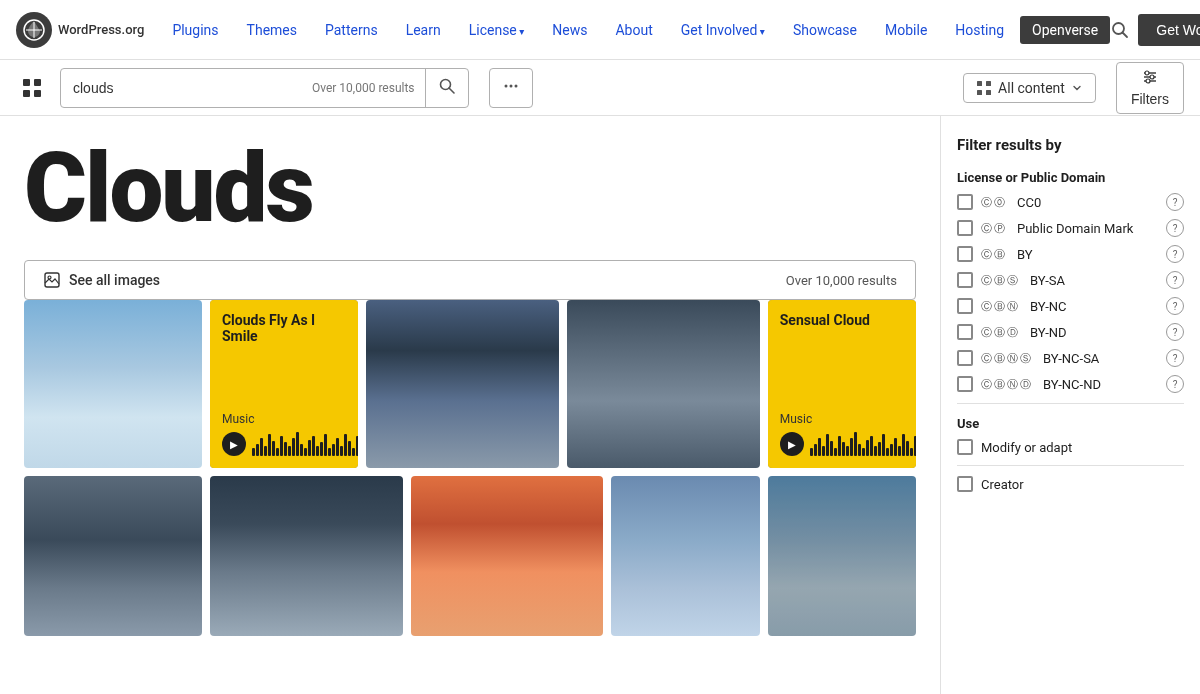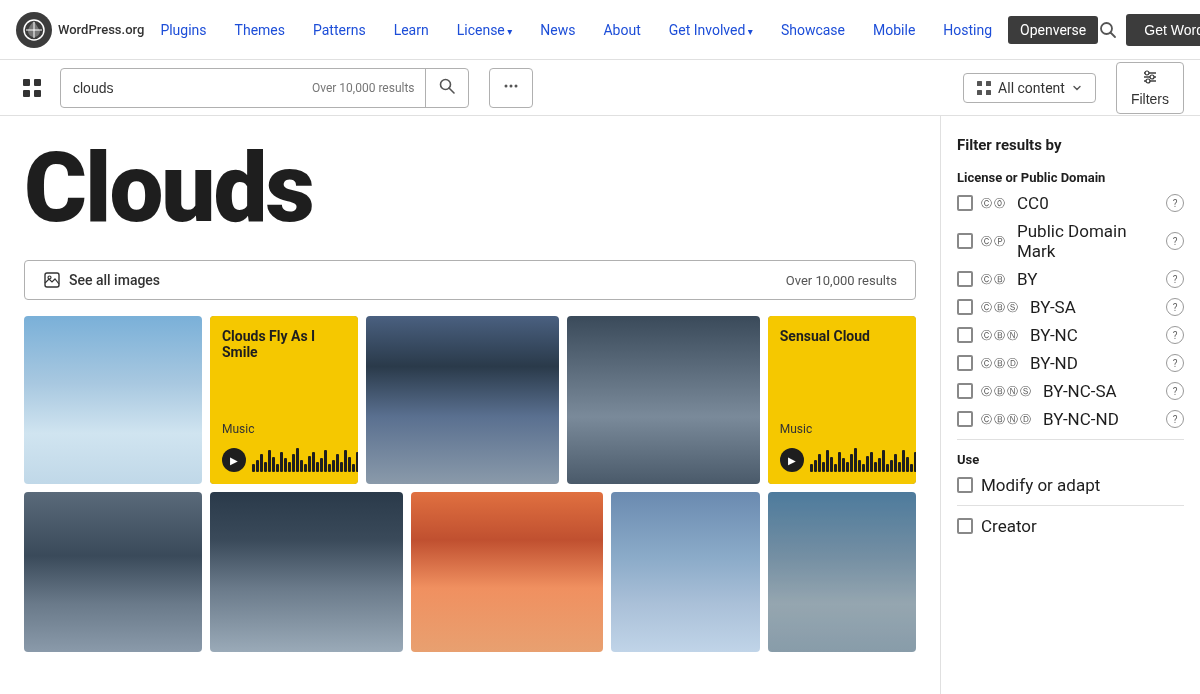--- a/index.html
+++ b/index.html
@@ -5,21 +5,21 @@
     *, *::before, *::after { box-sizing: border-box; margin: 0; padding: 0; }
     body { font-family: -apple-system, BlinkMacSystemFont, 'Segoe UI', Roboto, sans-serif; font-size: 14px; background: #fff; color: #1e1e1e; }
 
     
     .top-nav {
       display: flex; align-items: center; height: 60px;
       background: #fff; border-bottom: 1px solid #e0e0e0;
       padding: 0 16px; gap: 0; position: relative; z-index: 10;
     }
     .nav-logo {
-      display: flex; align-items: center; margin-right: 4px; text-decoration: none;
+      display: flex; align-items: center; margin-right: 16px; text-decoration: none;
     }
     .nav-logo-icon {
       width: 36px; height: 36px; background: #3c3c3c; border-radius: 50%;
       display: flex; align-items: center; justify-content: center; color: #fff; font-size: 18px; font-weight: bold;
     }
     .nav-logo-text { font-size: 13px; color: #333; font-weight: 500; margin-left: 6px; }
     .nav-links { display: flex; align-items: center; gap: 4px; flex: 1; }
     .nav-link {
       padding: 6px 12px; font-size: 14px; color: #1d4ed8; text-decoration: none; border-radius: 3px;
       cursor: pointer; white-space: nowrap;
@@ -69,21 +69,21 @@
     }
 
     
     .main-layout { display: flex; height: calc(694px - 60px - 56px); }
 
     
     .content-area { flex: 1; overflow-y: auto; padding: 24px 24px 0; background: #fff; }
     .page-title { font-size: 96px; font-weight: 900; color: #1e1e1e; line-height: 1; margin-bottom: 24px; letter-spacing: -2px; }
 
     
-    .see-all-row { display: flex; gap: 12px; margin-bottom: 16px; }
+    .see-all-row { display: flex; gap: 12px; }
     .see-all-card {
       display: flex; align-items: center; gap: 8px; border: 1px solid #b0b0b0; border-radius: 4px; padding: 10px 18px; cursor: pointer; font-size: 14px; color: #333; background: #fff; flex: 1;
     }
     .see-all-label { font-size: 14px; font-weight: 500; }
     .see-all-count { margin-left: auto; font-size: 13px; color: #555; }
     .image-grid-row { display: flex; gap: 8px; margin-bottom: 8px; }
     .img-cell {
       border-radius: 4px; overflow: hidden; background: #888; flex: 1; min-width: 0;
       position: relative;
     }
@@ -98,21 +98,21 @@
     .cloud-img-7 { background: linear-gradient(180deg, #2a3a4a 0%, #3a4a5a 30%, #6a7a8a 60%, #9aaab8 100%); }
     .cloud-img-8 { background: linear-gradient(180deg, #e07040 0%, #c05030 30%, #f09060 60%, #e8a070 100%); }
     .cloud-img-9 { background: linear-gradient(180deg, #6a8ab0 0%, #8aaac8 40%, #aac0d8 70%, #c0d4e8 100%); }
 
     
     .music-card-overlay {
       position: absolute; top: 0; left: 0; right: 0; bottom: 0;
       background: #f5c800; display: flex; flex-direction: column; padding: 12px;
     }
     .music-card-title { font-size: 14px; font-weight: 700; color: #1e1e1e; margin-bottom: 2px; }
-    .music-card-label { font-size: 12px; color: #333; margin-top: auto; margin-bottom: 12px; }
+    .music-card-label { font-size: 12px; color: #333; margin-top: auto; margin-bottom: 6px; }
     .music-play-btn {
       width: 24px; height: 24px; border-radius: 50%; background: #1e1e1e; display: flex; align-items: center; justify-content: center; color: #fff; font-size: 10px; cursor: pointer; margin-right: 6px; flex-shrink: 0;
     }
     .waveform-bars { display: flex; align-items: flex-end; gap: 1px; flex: 1; }
     .wf-bar { background: #1e1e1e; width: 3px; border-radius: 1px; }
     .music-controls { display: flex; align-items: center; }
 
     
     .sidebar {
       width: 260px; flex-shrink: 0; border-left: 1px solid #e0e0e0; overflow-y: auto;
@@ -120,21 +120,21 @@
     }
     .filter-title { font-size: 15px; font-weight: 700; margin-bottom: 16px; color: #1e1e1e; }
     .filter-section-title { font-size: 13px; font-weight: 700; margin: 12px 0 8px; color: #1e1e1e; }
     .filter-row {
       display: flex; align-items: center; gap: 8px; margin-bottom: 8px;
     }
     .filter-checkbox {
       width: 16px; height: 16px; border: 2px solid #888; border-radius: 2px; flex-shrink: 0; cursor: pointer;
       display: flex; align-items: center; justify-content: center; background: #fff;
     }
-    .filter-label { font-size: 17px; color: #1e1e1e; flex: 1; cursor: pointer; }
+    .filter-label { font-size: 13px; color: #1e1e1e; flex: 1; cursor: pointer; }
     .filter-info {
       width: 18px; height: 18px; border-radius: 50%; border: 1px solid #999; display: flex; align-items: center; justify-content: center; font-size: 10px; color: #666; cursor: pointer; flex-shrink: 0;
     }
     hr.filter-divider { border: none; border-top: 1px solid #e0e0e0; margin: 10px 0; }
   </style>
 </head>
 <body>
 
 <nav class="top-nav">
   <a class="nav-logo" href="#">

